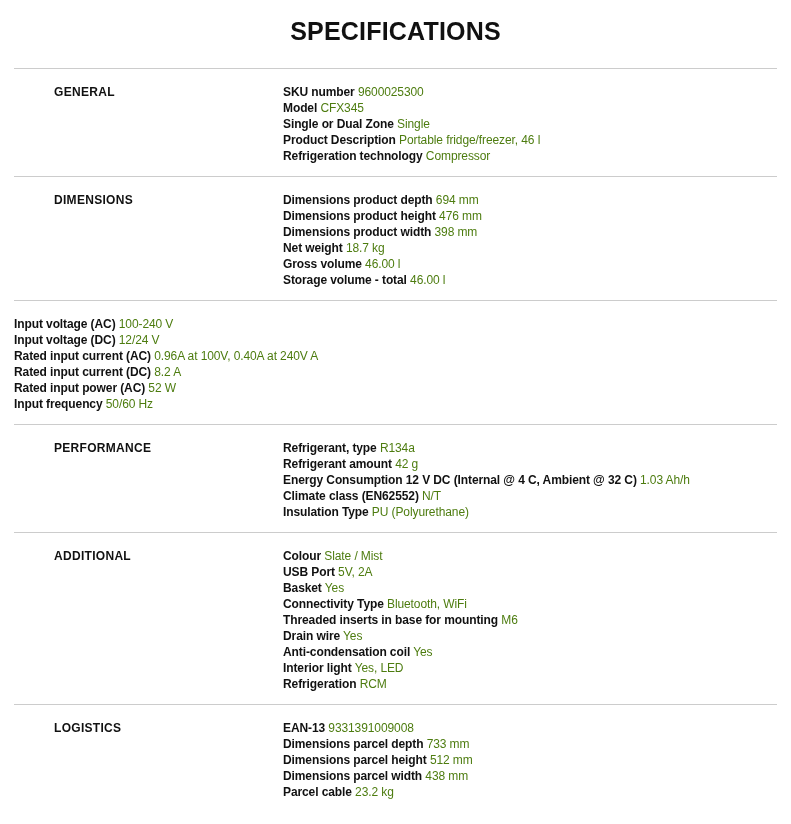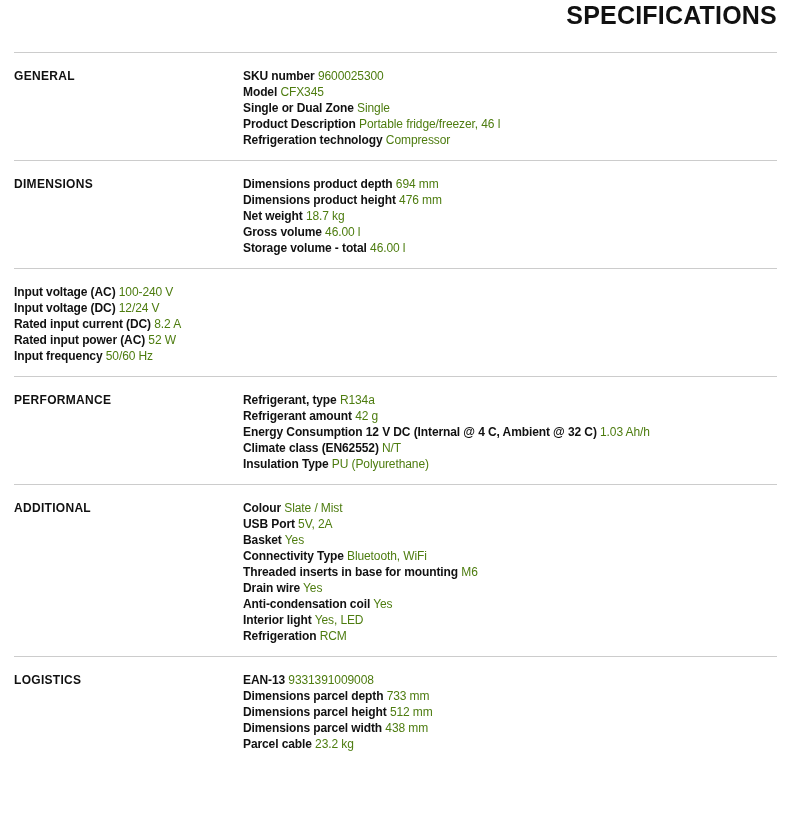--- a/index.html
+++ b/index.html
@@ -11,41 +11,42 @@
     color: #1a1a1a;
   }
   .page {
     width: 791px;
     height: 824px;
     padding: 0 14px;
     overflow: hidden;
     background: #ffffff;
   }
   .page-title {
-    text-align: right;
+    text-align: center;
     font-size: 25px;
     line-height: 30px;
     font-weight: 900;
     letter-spacing: 0.2px;
-    margin: 0 0 22px 0;
+    margin: 16px 0 22px 0;
     color: #111111;
   }
   .spec-section {
     display: flex;
     border-top: 1px solid #cccccc;
     padding: 15px 0 12px 0;
   }
   .section-label {
     flex: 0 0 229px;
     width: 229px;
     font-size: 12px;
     font-weight: 700;
     letter-spacing: 0.3px;
     color: #111111;
     line-height: 16px;
+    margin-left: 40px;
   }
   .section-rows {
     flex: 1 1 auto;
     min-width: 0;
   }
   .spec-row {
     font-size: 12px;
     line-height: 16px;
     letter-spacing: -0.1px;
   }
@@ -101,20 +102,24 @@
   <div class="spec-row">
     <span class="spec-key">Dimensions product depth</span>
     <span class="spec-value">694 mm</span>
   </div>
 
   <div class="spec-row">
     <span class="spec-key">Dimensions product height</span>
     <span class="spec-value">476 mm</span>
   </div>
 
+  <div class="spec-row">
+    <span class="spec-key">Dimensions product width</span>
+    <span class="spec-value">398 mm</span>
+  </div>
 
   <div class="spec-row">
     <span class="spec-key">Net weight</span>
     <span class="spec-value">18.7 kg</span>
   </div>
 
   <div class="spec-row">
     <span class="spec-key">Gross volume</span>
     <span class="spec-value">46.00 l</span>
   </div>
@@ -131,20 +136,24 @@
   <div class="spec-row">
     <span class="spec-key">Input voltage (AC)</span>
     <span class="spec-value">100-240 V</span>
   </div>
 
   <div class="spec-row">
     <span class="spec-key">Input voltage (DC)</span>
     <span class="spec-value">12/24 V</span>
   </div>
 
+  <div class="spec-row">
+    <span class="spec-key">Rated input current (AC)</span>
+    <span class="spec-value">0.96A at 100V, 0.40A at 240V A</span>
+  </div>
 
   <div class="spec-row">
     <span class="spec-key">Rated input current (DC)</span>
     <span class="spec-value">8.2 A</span>
   </div>
 
   <div class="spec-row">
     <span class="spec-key">Rated input power (AC)</span>
     <span class="spec-value">52 W</span>
   </div>

